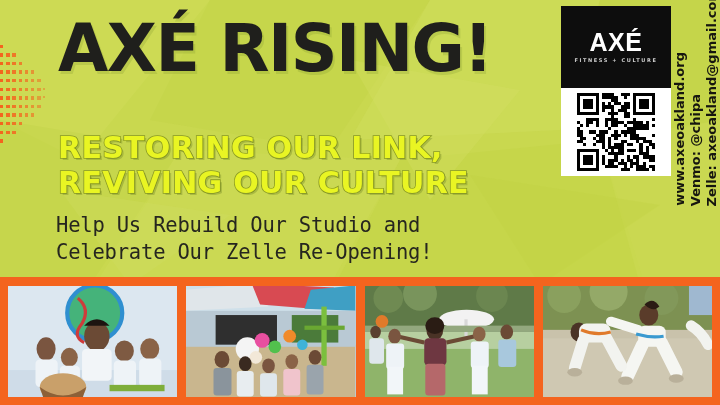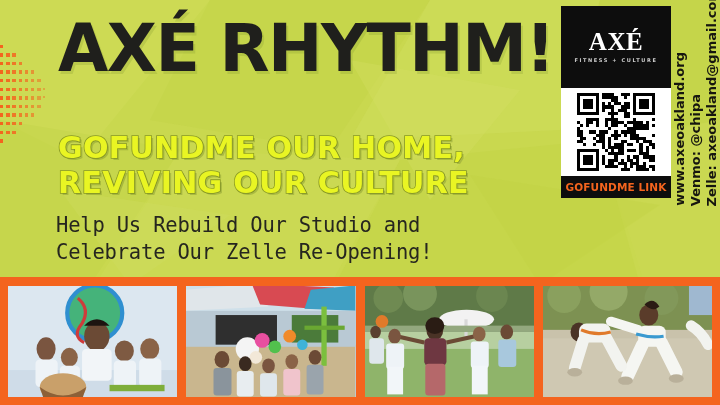--- a/index.html
+++ b/index.html
@@ -84,21 +84,21 @@
   }
   .card-logo {
     position:absolute; left:0; top:0;
     width:110px; height:82px;
     background:#0d0d0d;
     display:flex; flex-direction:column;
     align-items:center; justify-content:center;
   }
   .logo-axe {
     color:#fff; font-weight:bold;
-    font-family:Liberation Serif, serif;
+    font-family:Liberation Sans, sans-serif;
     font-size:25px; line-height:0.9;
     letter-spacing:0.5px;
   }
   .logo-oakland {
     color:#fff; font-weight:bold;
     font-family:"DejaVu Sans", sans-serif;
     font-size:14.5px; line-height:1;
     letter-spacing:0.6px;
     margin-top:-2px;
   }
@@ -249,24 +249,24 @@
       <i style="left: 0px; top: 86px; width: 3.4px; height: 3.4px; opacity: 1;"></i>
       <i style="left: 6.2px; top: 86px; width: 3.4px; height: 3.4px; opacity: 0.92;"></i>
       <i style="left: 12.4px; top: 86px; width: 3.4px; height: 3.4px; opacity: 0.83;"></i>
       <i style="left: 18.6px; top: 86px; width: 3.4px; height: 3.4px; opacity: 0.75;"></i>
       <i style="left: 0px; top: 94.6px; width: 3.4px; height: 3.4px; opacity: 1;"></i>
       <i style="left: 6.2px; top: 94.6px; width: 3.4px; height: 3.4px; opacity: 0.92;"></i>
       <i style="left: 12.4px; top: 94.6px; width: 3.4px; height: 3.4px; opacity: 0.83;"></i>
       <i style="left: 0px; top: 103.2px; width: 3.4px; height: 3.4px; opacity: 1;"></i>
     </div>
 
-  <div class="headline">AXÉ RHYTHM!</div>
+  <div class="headline">AXÉ RISING!</div>
 
   <div class="subhead">
-    <span class="l1">GOFUNDME OUR HOME,</span>
+    <span class="l1">RESTORING OUR LINK,</span>
     <span class="l2">REVIVING OUR CULTURE</span>
   </div>
 
   <div class="bodycopy">
     <span>Help Us Rebuild Our Studio and</span>
     <span>Celebrate Our Zelle Re-Opening!</span>
   </div>
 
   <div class="card">
     <div class="card-logo">
@@ -897,21 +897,20 @@
           <i style="background: transparent;"></i>
           <i></i>
           <i></i>
           <i></i>
           <i></i>
           <i style="background: transparent;"></i>
           <i></i>
         </div>
     </div>
 
-    <div class="card-cta">GOFUNDME LINK</div>
   </div>
 
   <div class="contact">
     <span>www.axeoakland.org</span>
     <span>Venmo: @chipa</span>
     <span>Zelle: axeoakland@gmail.com</span>
   </div>
 
   <div class="strip">
 

